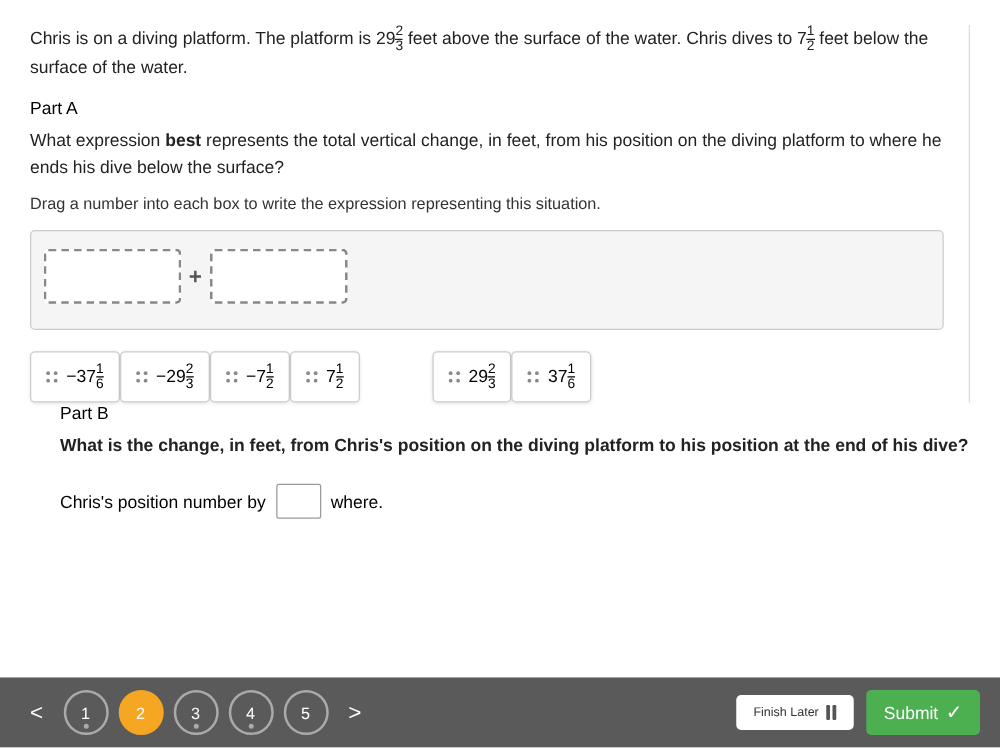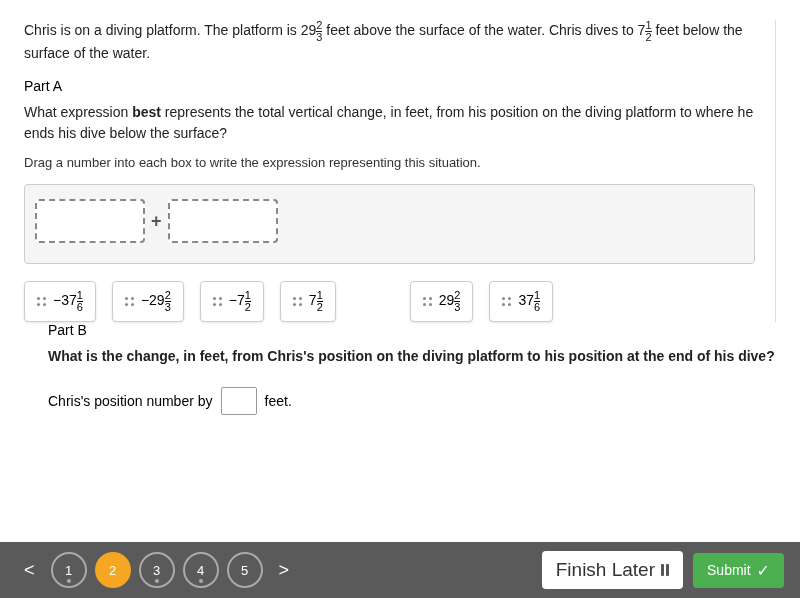--- a/index.html
+++ b/index.html
@@ -74,21 +74,21 @@
       background: #fff;
     }
     .plus-sign {
       font-size: 18px;
       color: #555;
       font-weight: bold;
     }
     .drag-options {
       display: flex;
       flex-wrap: wrap;
-      gap: 16px;
+      gap: 0;
       margin-top: 17px;
     }
     .drag-chip {
       background: #fff;
       border: 1px solid #ccc;
       border-radius: 4px;
       padding: 8px 12px;
       font-size: 14px;
       display: flex;
       align-items: center;
@@ -187,21 +187,21 @@
     .nav-right {
       display: flex;
       align-items: center;
       gap: 10px;
     }
     .finish-later-btn {
       background: #fff;
       border: none;
       border-radius: 4px;
       padding: 8px 14px;
-      font-size: 19px;
+      font-size: 10px;
       color: #333;
       cursor: pointer;
       display: flex;
       align-items: center;
       gap: 6px;
     }
     .pause-icon {
       display: flex;
       gap: 2px;
     }
@@ -351,21 +351,21 @@
       </div>
     </div>
   </div>
 
   <div class="right-panel">
     <div class="part-label">Part B</div>
     <p class="part-b-question">What is the change, in feet, from Chris's position on the diving platform to his position at the end of his dive?</p>
     <div class="answer-row">
       <span>Chris's position number by</span>
       <div class="answer-box"></div>
-      <span>feet.</span>
+      <span>where.</span>
     </div>
   </div>
 </div>
 
 <div class="bottom-bar">
   <div class="nav-left">
     <button class="nav-arrow">&lt;</button>
     <div class="page-btn has-dot-gray">
       <span>1</span>
       <span class="dot"></span>

